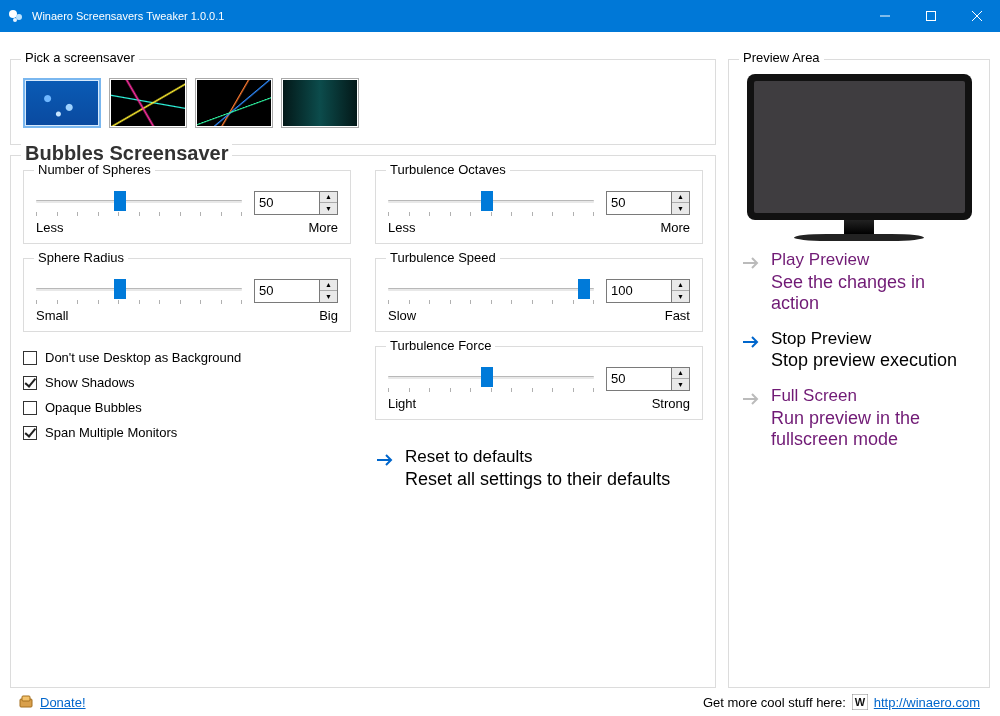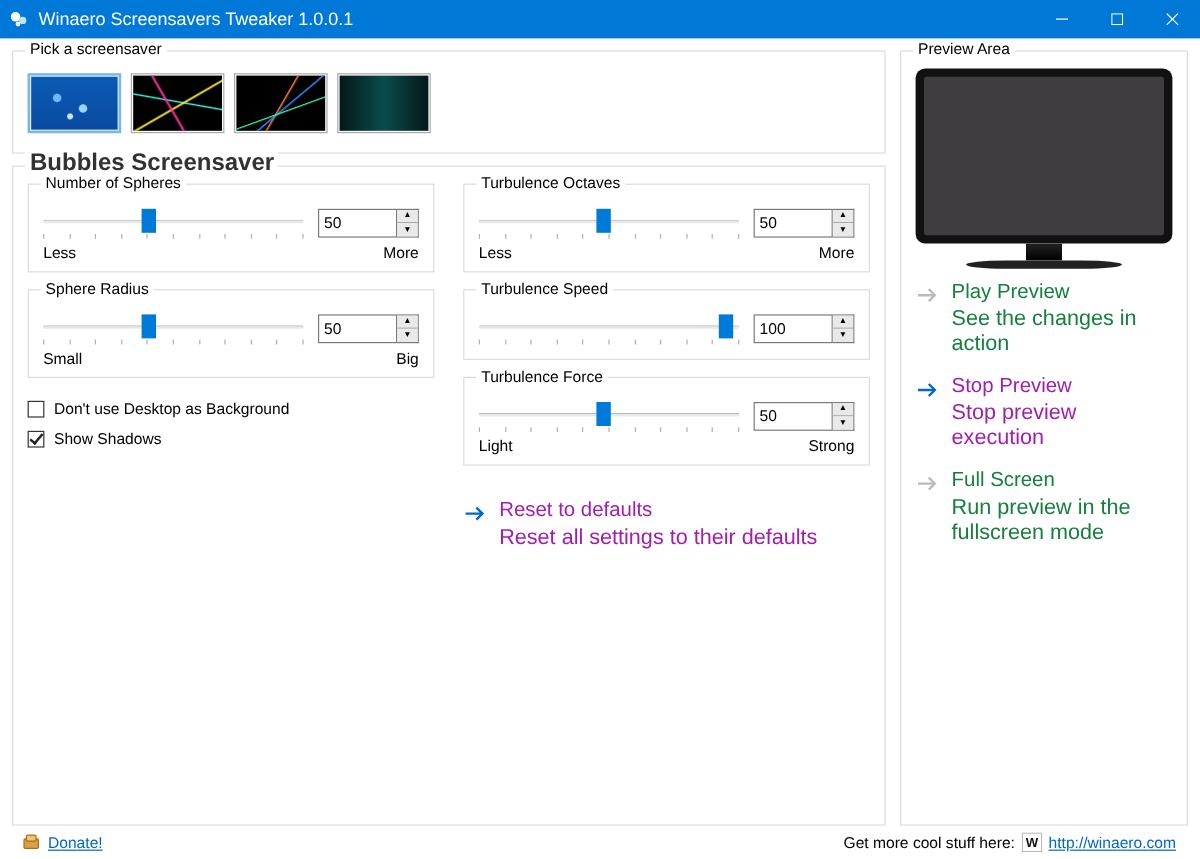--- a/index.html
+++ b/index.html
@@ -2,32 +2,32 @@
 <html><head>
 <meta charset="utf-8">
 <style>
   * { box-sizing: border-box; }
   html, body { margin: 0; padding: 0; }
   body { width: 1000px; height: 716px; background: #fff; font-family: "Segoe UI", Tahoma, sans-serif; font-size: 13px; color: #000; overflow: hidden; }
 
   
   .titlebar { height: 32px; background: #0078d7; color: #fff; display: flex; align-items: center; padding-left: 8px; }
   .titlebar .icon { width: 16px; height: 16px; margin-right: 8px; }
-  .titlebar .title { flex: 1; font-size: 15px; }
+  .titlebar .title { flex: 1; font-size: 11px; }
   .caption-btns { display: flex; height: 100%; }
   .caption-btn { width: 46px; height: 100%; display: flex; align-items: center; justify-content: center; color: #fff; }
   .caption-btn svg { width: 10px; height: 10px; }
 
   
   .client { padding: 10px 10px 0 10px; display: flex; flex-direction: column; height: calc(716px - 32px); }
   .columns { display: flex; gap: 12px; flex: 1; min-height: 0; }
 
   
   .group { border: 1px solid #dcdcdc; border-radius: 0; position: relative; padding: 14px 12px 12px 12px; margin-top: 10px; }
-  .group:first-of-type { margin-top: 0; }
+  .group:first-of-type { margin-top: 17px; }
   .group-title { position: absolute; top: -10px; left: 10px; background: #fff; padding: 0 4px; color: #000; font-size: 13px; }
   .group-title.big { font-size: 20px; color: #323232; font-weight: 700; top: -14px; }
 
   
   .thumbs { display: flex; gap: 8px; padding: 4px 0 4px 0; }
   .thumb { width: 78px; height: 50px; border: 1px solid #aaa; padding: 1px; display: flex; align-items: center; justify-content: center; cursor: pointer; background: #fff; }
   .thumb.selected { border: 2px solid #7ab7ef; background: #d8eafc; }
   .thumb-inner { width: 100%; height: 100%; }
 
   
@@ -56,41 +56,41 @@
   .box { width: 14px; height: 14px; border: 1px solid #333; display: flex; align-items: center; justify-content: center; }
   .box.checked::after { content: ""; width: 9px; height: 4px; border-left: 2px solid #222; border-bottom: 2px solid #222; transform: rotate(-50deg) translate(1px, -1px); }
 
   
   .action { display: flex; align-items: flex-start; gap: 10px; margin: 10px 0 16px 0; cursor: pointer; }
   .action.disabled { cursor: default; }
   .action-arrow { width: 20px; height: 20px; flex-shrink: 0; margin-top: 2px; }
   .action-text { display: flex; flex-direction: column; }
   .action-title { font-size: 17px; line-height: 1.1; }
   .action-sub { font-size: 18px; margin-top: 2px; }
-  .action.active .action-title, .action.active .action-sub { color: #a21caf; }
+  .action.active .action-title, .action.active .action-sub { color: #000000; }
   .action.active .action-arrow { color: #0066cc; }
-  .action.disabled .action-title, .action.disabled .action-sub { color: #15803d; }
+  .action.disabled .action-title, .action.disabled .action-sub { color: #701a75; }
   .action.disabled .action-arrow { color: #bbb; }
 
   
   .monitor-wrap { display: flex; justify-content: center; margin-bottom: 10px; }
   .monitor { width: 225px; }
   .monitor .bezel { background: #111; border-radius: 8px; padding: 7px; }
   .monitor .screen { width: 100%; height: 132px; background: #3f3d40; border-radius: 2px; }
   .monitor .neck { width: 30px; height: 14px; background: linear-gradient(#222, #000); margin: 0 auto; }
   .monitor .base { width: 130px; height: 7px; background: #222; margin: 0 auto; border-radius: 50% / 100%; }
 
   
   .status { display: flex; align-items: center; padding: 6px 10px 6px 8px; font-size: 13px; gap: 6px; }
   .status .spacer { flex: 1; }
   .link { color: #0066cc; text-decoration: underline; cursor: pointer; }
   .coin { width: 16px; height: 16px; }
 
   .left-col { flex: 1; display: flex; flex-direction: column; }
-  .right-col { width: 240px; display: flex; flex-direction: column; }
+  .right-col { width: 262px; display: flex; flex-direction: column; }
 
   .reset-wrap { margin-top: 4px; }
 </style>
 </head>
 <body>
 
 <div class="titlebar">
   <span class="icon">
     <svg viewBox="0 0 16 16">
         <circle cx="5" cy="6" r="4" fill="#fff"></circle>
@@ -223,20 +223,28 @@
 
             <div class="checklist">
               <label class="chk">
                 <span class="box"></span>
                 <span>Don't use Desktop as Background</span>
               </label>
               <label class="chk">
                 <span class="box checked"></span>
                 <span>Show Shadows</span>
               </label>
+              <label class="chk">
+                <span class="box"></span>
+                <span>Opaque Bubbles</span>
+              </label>
+              <label class="chk">
+                <span class="box checked"></span>
+                <span>Span Multiple Monitors</span>
+              </label>
             </div>
           </div>
 
           <div class="bubbles-col">
 
             <div class="subgroup">
               <span class="subgroup-title">Turbulence Octaves</span>
               <div class="slider-row">
                 <div class="slider-wrap">
                   <div class="track">
@@ -293,20 +301,24 @@
                       <span class="tick"></span>
                     </div>
                 </div>
                 <div class="spinner">
                   <input value="100" style="">
                   <div class="spinbtns">
                       <div class="spinbtn">▲</div>
                       <div class="spinbtn">▼</div>
                     </div>
                 </div>
+              </div>
+              <div class="range-labels">
+                <span>Slow</span>
+                <span>Fast</span>
               </div>
             </div>
 
             <div class="subgroup">
               <span class="subgroup-title">Turbulence Force</span>
               <div class="slider-row">
                 <div class="slider-wrap">
                   <div class="track">
                     <div class="track-line"></div>
                     <div class="track-thumb" style="left:45%"></div>

